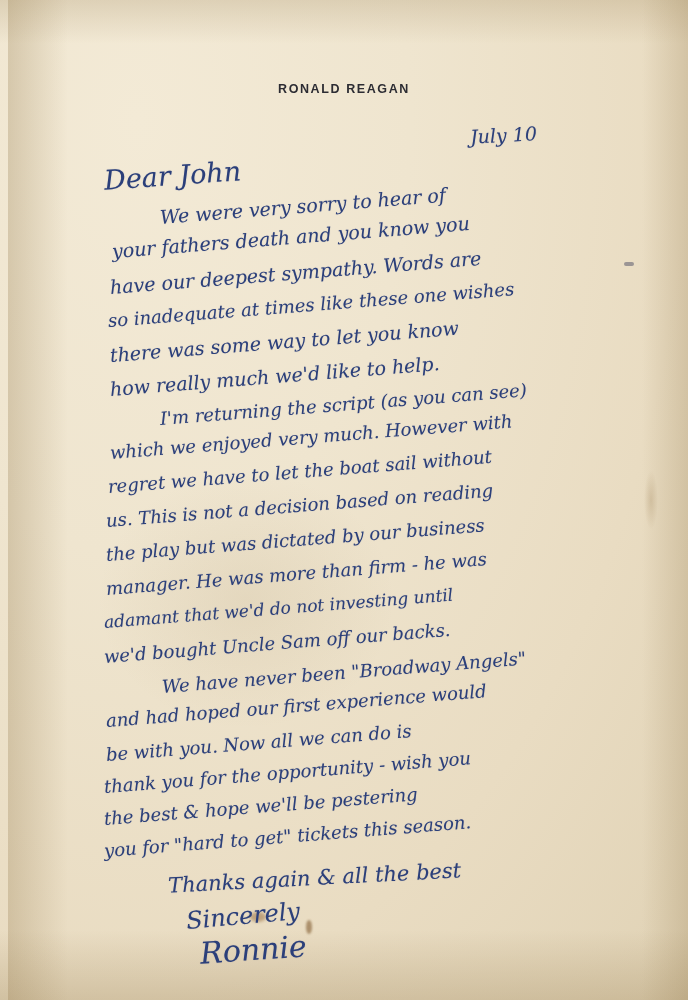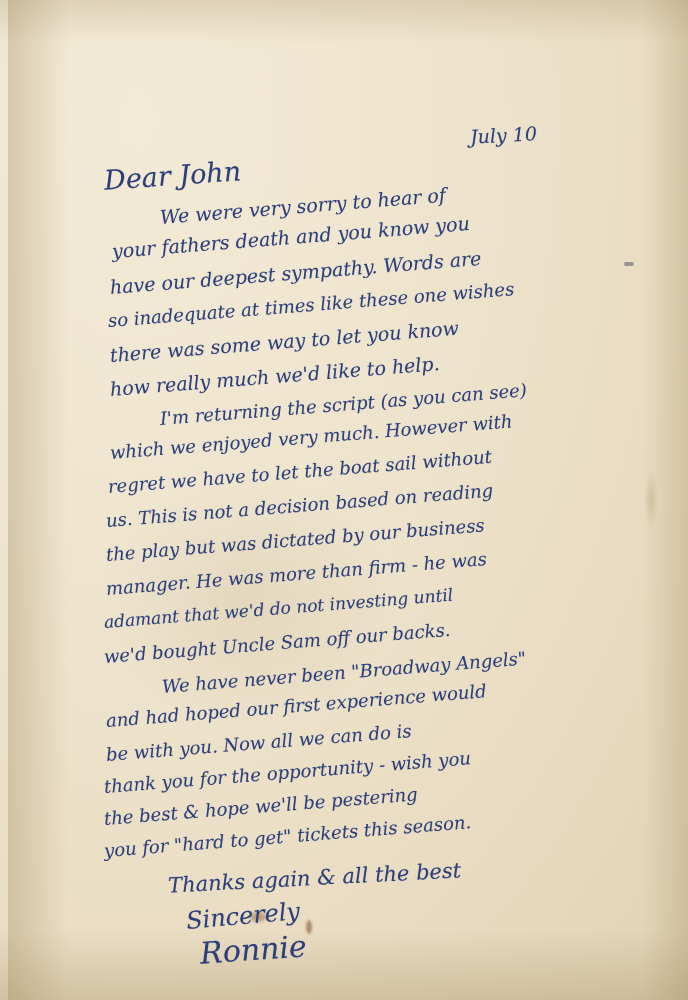--- a/index.html
+++ b/index.html
@@ -114,20 +114,21 @@
   <div class="stain s4"></div>
   <div class="stain s1"></div>
   <div class="stain s2"></div>
   <div class="stain s3"></div>
   <div class="stain s7"></div>
   <div class="stain s9"></div>
   <div class="stain s5"></div>
   <div class="stain s6"></div>
   <div class="stain s8"></div>
 
+  <div class="letterhead">RONALD REAGAN</div>
 
   <div class="hand date">July 10</div>
 
   <div class="hand salutation">Dear John</div>
 
   <div class="bodyline" style="left:160px; top:206px; transform:rotate(-4.5deg);">We were very sorry to hear of</div>
   <div class="bodyline" style="left:112px; top:240px; transform:rotate(-4.5deg);">your fathers death and you know you</div>
   <div class="bodyline" style="left:110px; top:276px; transform:rotate(-4.5deg);">have our deepest sympathy. Words are</div>
   <div class="bodyline" style="left:108px; top:310px; font-size:18px; transform:rotate(-4.5deg);">so inadequate at times like these one wishes</div>
   <div class="bodyline" style="left:110px; top:344px; transform:rotate(-4.5deg);">there was some way to let you know</div>

